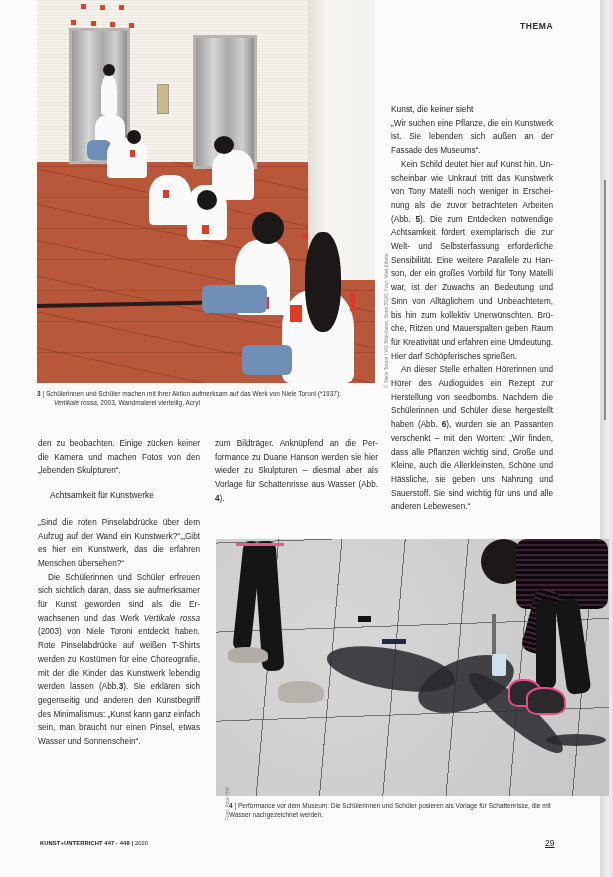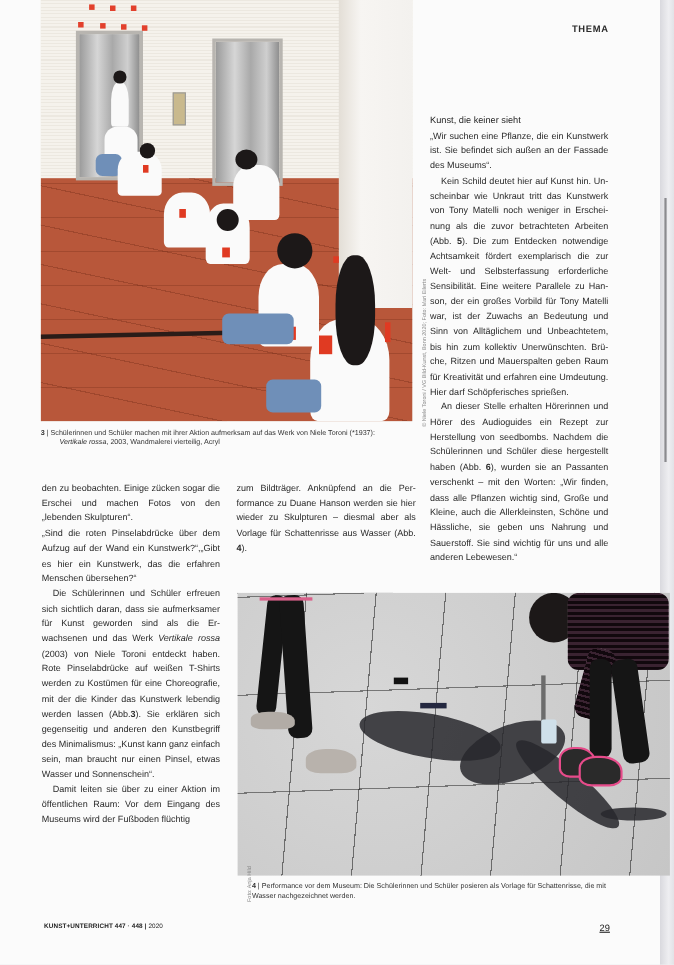--- a/index.html
+++ b/index.html
@@ -142,33 +142,33 @@
 </div>
 
 <div class="credit" style="left:383px;top:388px">© Niele Toroni / VG Bild-Kunst, Bonn 2020; Foto: Mari Eilerts</div>
 
 <div class="caption" style="left:37px;top:389px;width:340px">
   <span class="num">3</span> | <span>Schülerinnen und Schüler machen mit ihrer Aktion aufmerksam auf das Werk von Niele Toroni (*1937):</span><br>
   <span style="padding-left:17px"></span><i>Vertikale rossa</i><span>, 2003, Wandmalerei vierteilig, Acryl</span>
 </div>
 
 <div class="col" style="left:38px;top:437px;width:162px">
-  <p>den zu beobachten. Einige zücken sogar die Erschei und machen Fotos von den „lebenden Skulpturen“.</p>
+  <p>den zu beobachten. Einige zücken keiner die Kamera und machen Fotos von den „lebenden Skulpturen“.</p>
+  <h3 class="pad" style="margin-top:11px">Achtsamkeit für Kunstwerke</h3>
   <p>„Sind die roten Pinselabdrücke über dem Aufzug auf der Wand ein Kunstwerk?“,„Gibt es hier ein Kunstwerk, das die erfahren Menschen übersehen?“</p>
   <p class="ind"><span>Die Schülerinnen und Schüler erfreuen sich sichtlich daran, dass sie aufmerksa­mer für Kunst geworden sind als die Er­wachsenen und das Werk </span><i>Vertikale rossa</i><span> (2003) von Niele Toroni entdeckt haben. Rote Pinselabdrücke auf weißen T-Shirts werden zu Kostümen für eine Choreo­grafie, mit der die Kinder das Kunstwerk lebendig werden lassen (Abb.</span><b>3</b><span>). Sie er­klären sich gegenseitig und anderen den Kunstbegriff des Minimalismus: „Kunst kann ganz einfach sein, man braucht nur einen Pinsel, etwas Wasser und Sonnen­schein“.</span></p>
-  <p class="ind">Damit leiten sie über zu einer Aktion im öffentlichen Raum: Vor dem Eingang des Museums wird der Fußboden flüchtig</p>
 </div>
 
 <div class="col" style="left:215px;top:437px;width:163px">
   <p><span>zum Bildträger. Anknüpfend an die Per­formance zu Duane Hanson werden sie hier wieder zu Skulpturen – diesmal aber als Vorlage für Schattenrisse aus Wasser (Abb. </span><b>4</b><span>).</span></p>
 </div>
 
 <div class="col" style="left:391px;top:103px;width:162px">
   <h3>Kunst, die keiner sieht</h3>
-  <p>„Wir suchen eine Pflanze, die ein Kunst­werk ist. Sie befindet sich außen an der Fassade des Museums“.</p>
+  <p>„Wir suchen eine Pflanze, die ein Kunst­werk ist. Sie lebenden sich außen an der Fassade des Museums“.</p>
   <p class="ind"><span>Kein Schild deutet hier auf Kunst hin. Un­scheinbar wie Unkraut tritt das Kunstwerk von Tony Matelli noch weniger in Erschei­nung als die zuvor betrachteten Arbeiten (Abb. </span><b>5</b><span>). Die zum Entdecken notwendige Achtsamkeit fördert exemplarisch die zur Welt- und Selbsterfassung erforderliche Sensibilität. Eine weitere Parallele zu Han­son, der ein großes Vorbild für Tony Matelli war, ist der Zuwachs an Bedeutung und Sinn von Alltäglichem und Unbeachtetem, bis hin zum kollektiv Unerwünschten. Brü­che, Ritzen und Mauerspalten geben Raum für Kreativität und erfahren eine Umdeu­tung. Hier darf Schöpferisches sprießen.</span></p>
   <p class="ind"><span>An dieser Stelle erhalten Hörerinnen und Hörer des Audioguides ein Rezept zur Herstellung von seedbombs. Nachdem die Schülerinnen und Schüler diese her­gestellt haben (Abb. </span><b>6</b><span>), wurden sie an Pas­santen verschenkt – mit den Worten: „Wir finden, dass alle Pflanzen wichtig sind, Große und Kleine, auch die Allerkleinsten, Schöne und Hässliche, sie geben uns Nah­rung und Sauerstoff. Sie sind wichtig für uns und alle anderen Lebewesen.“</span></p>
 </div>
 
 <div class="photo4">
   <div class="shadow-fig" style="left:110px;top:110px;width:130px;height:40px;transform:rotate(10deg)"></div>
   <div class="shadow-fig" style="left:200px;top:120px;width:100px;height:50px;transform:rotate(-20deg)"></div>
   <div class="shadow-fig" style="left:240px;top:160px;width:120px;height:28px;transform:rotate(40deg)"></div>
   <div class="shadow-fig" style="left:330px;top:195px;width:60px;height:12px"></div>
   <div class="legging" style="left:22px;top:2px;width:18px;height:110px;transform:rotate(6deg)"></div>

